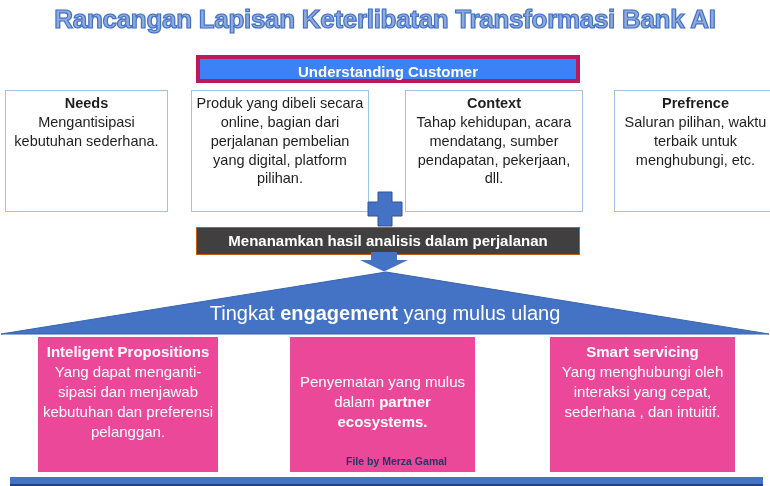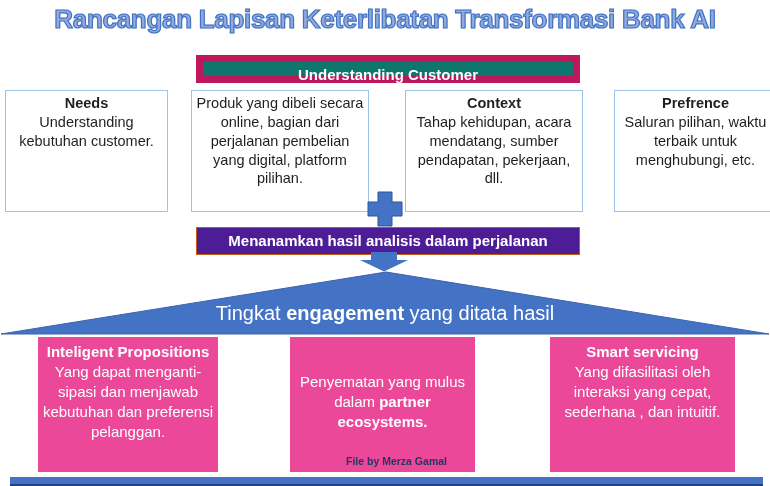--- a/index.html
+++ b/index.html
@@ -18,22 +18,22 @@
     text-shadow:0 0 1px #4473C6;
     white-space:nowrap;
   }
 
   
   .banner {
     left:196px; width:384px; height:28px; box-sizing:border-box;
     color:#ffffff; font-weight:bold; font-size:15px; text-align:center;
     line-height:26px; white-space:nowrap;
   }
-  .banner-green  { top:55px;  background:#0f766e; border:7px solid #be185d; }
-  .banner-orange { top:227px; background:#4c1d95; border:1px solid #C55A11; }
+  .banner-green  { top:55px;  background:#3b82f6; border:4px solid #be185d; }
+  .banner-orange { top:227px; background:#404040; border:1px solid #C55A11; }
 
   
   .ibox {
     top:90px; height:122px; box-sizing:border-box;
     background:#ffffff; border:1px solid #9DC3E6;
     text-align:center; color:#1f1f1f;
     font-size:14.5px; line-height:1.3; padding:3px 2px;
     overflow:hidden;
   }
   .ibox .ibox-h { font-weight:bold; font-size:14.5px; }
@@ -81,21 +81,21 @@
 </style>
 </head>
 <body>
 
 <div class="abs page-title">Rancangan Lapisan Keterlibatan Transformasi Bank AI</div>
 
 <div class="abs banner banner-green">Understanding Customer</div>
 
 <div class="abs ibox" id="box-needs">
   <div class="ibox-h">Needs</div>
-  <div class="ibox-b">Understanding kebutuhan customer.</div>
+  <div class="ibox-b">Mengantisipasi kebutuhan sederhana.</div>
 </div>
 <div class="abs ibox" id="box-behaviours">
   <div class="ibox-b">Produk  yang dibeli secara online, bagian dari perjalanan pembelian yang digital, platform pilihan.</div>
 </div>
 <div class="abs ibox" id="box-context">
   <div class="ibox-h">Context</div>
   <div class="ibox-b">Tahap kehidupan, acara mendatang, sumber pendapatan, pekerjaan, dll.</div>
 </div>
 <div class="abs ibox" id="box-prefrence">
   <div class="ibox-h">Prefrence</div>
@@ -115,31 +115,31 @@
     <path d="M17 0 H43 V8 H54 L30 19.5 L6 8 H17 Z" fill="#4472C4"></path>
   </svg>
 </div>
 
 <div class="abs roof-wrap">
   <svg viewBox="0 0 770 64" preserveAspectRatio="none" xmlns="http://www.w3.org/2000/svg">
     <polygon points="386,1 769,63 1,63" fill="#4472C4" stroke="#3A63AE" stroke-width="1"></polygon>
   </svg>
 </div>
 <div class="abs roof-caption">
-  <span>Tingkat </span><span class="bold">engagement</span><span> yang ditata hasil</span>
+  <span>Tingkat </span><span class="bold">engagement</span><span> yang mulus ulang</span>
 </div>
 
 <div class="abs pillar" id="pillar-1">
   <div class="pillar-h">Inteligent Propositions</div>
   <div class="pillar-b">Yang dapat menganti-sipasi dan menjawab kebutuhan dan preferensi pelanggan.</div>
 </div>
 
 <div class="abs pillar" id="pillar-2">
   <div class="pillar-b"><span>Penyematan yang mulus dalam </span><span class="bold">partner ecosystems.</span></div>
   <div class="credit">File by Merza Gamal</div>
 </div>
 
 <div class="abs pillar" id="pillar-3">
   <div class="pillar-h">Smart servicing</div>
-  <div class="pillar-b">Yang difasilitasi oleh interaksi yang cepat, sederhana , dan intuitif.</div>
+  <div class="pillar-b">Yang menghubungi oleh interaksi yang cepat, sederhana , dan intuitif.</div>
 </div>
 
 <div class="abs base-bar"></div>
 
 </body></html>

